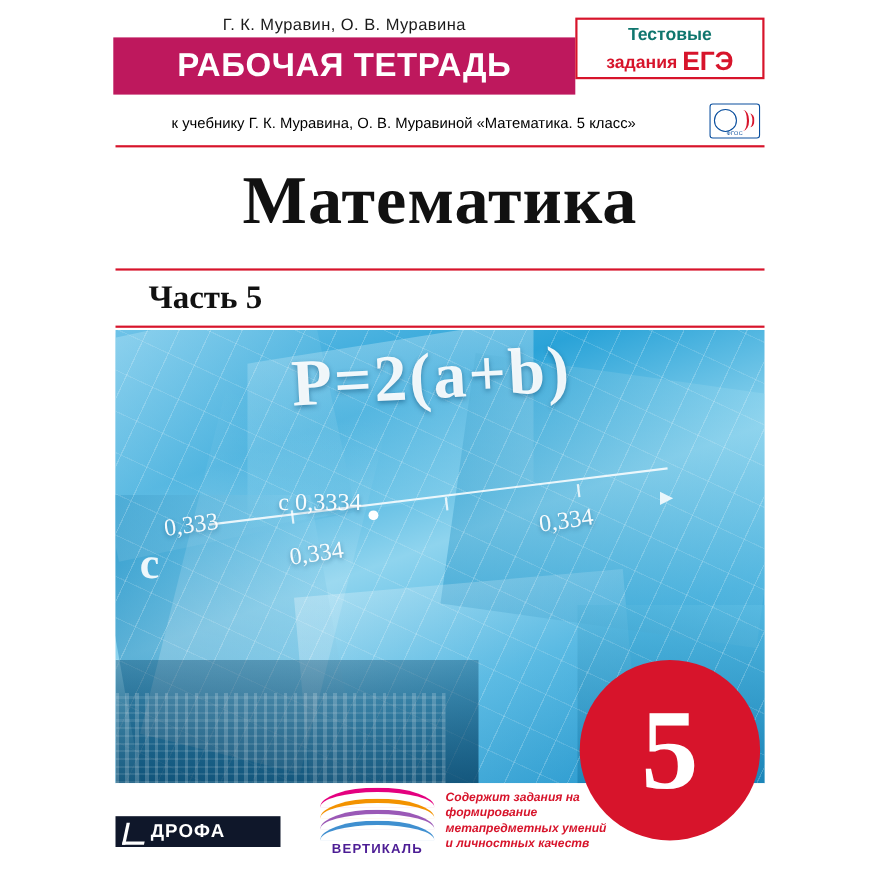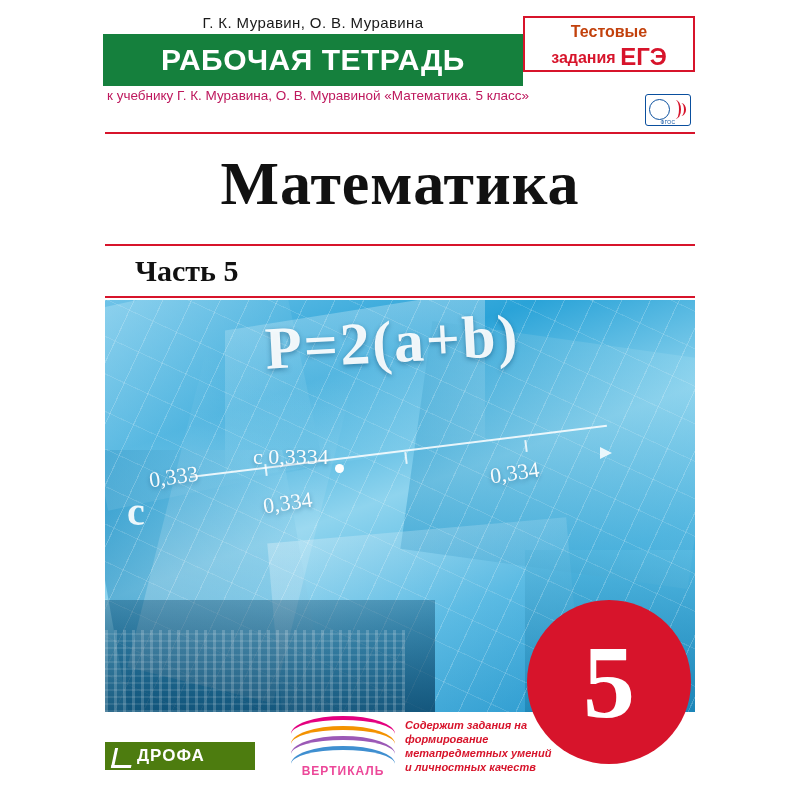--- a/index.html
+++ b/index.html
@@ -33,21 +33,21 @@
     color: #1a1a1a;
     white-space: nowrap;
   }
 
   .red-band {
     position: absolute;
     left: 8px;
     top: 26px;
     width: 420px;
     height: 52px;
-    background: #15803d;
+    background: #be185d;
   }
   .red-band-text {
     position: absolute;
     left: 0;
     top: 0;
     width: 420px;
     height: 52px;
     line-height: 52px;
     text-align: center;
     color: #ffffff;
@@ -63,21 +63,21 @@
     width: 172px;
     height: 56px;
     border: 2px solid #d7142b;
     box-sizing: border-box;
   }
   .ege-line1 {
     position: absolute;
     left: 0; top: 5px;
     width: 168px;
     text-align: center;
-    color: #c2410c;
+    color: #0f766e;
     font-weight: bold;
     font-size: 16px;
   }
   .ege-line2 {
     position: absolute;
     left: 0; top: 25px;
     width: 168px;
     text-align: center;
     color: #d7142b;
     font-weight: bold;
@@ -85,25 +85,26 @@
   }
   .ege-big {
     font-size: 24px;
     vertical-align: -2px;
   }
 
   
   .subtitle {
     position: absolute;
     left: 12px;
-    top: 80px;
+    top: 96px;
     width: 520px;
     font-size: 13.5px;
-    color: #be185d;
+    color: #000000;
     white-space: nowrap;
+    text-align: center;
   }
 
   .fgos {
     position: absolute;
     right: 14px;
     top: 86px;
     width: 46px;
     height: 32px;
   }
   .fgos-inner {
@@ -316,21 +317,21 @@
     height: 74px;
     background: #ffffff;
   }
 
   .drofa {
     position: absolute;
     left: 0px;
     top: 30px;
     width: 150px;
     height: 28px;
-    background: #4d7c0f;
+    background: #0f172a;
   }
   .drofa-text {
     position: absolute;
     left: 32px; top: 0;
     width: 118px; height: 28px;
     line-height: 28px;
     color: #ffffff;
     font-weight: bold;
     font-size: 17px;
     letter-spacing: 1px;
@@ -361,21 +362,21 @@
   }
   .vw1 { top: 2px;  border-color: #e4007f; }
   .vw2 { top: 12px; border-color: #f39200; }
   .vw3 { top: 22px; border-color: #9b59b6; }
   .vw4 { top: 32px; border-color: #3f8fd0; }
   .vert-label {
     position: absolute;
     left: 0; top: 50px;
     width: 120px;
     text-align: center;
-    color: #ec4899;
+    color: #4c1d95;
     font-weight: bold;
     font-size: 12px;
     letter-spacing: 1px;
   }
 
   .contains {
     position: absolute;
     left: 300px;
     top: 6px;
     width: 150px;

